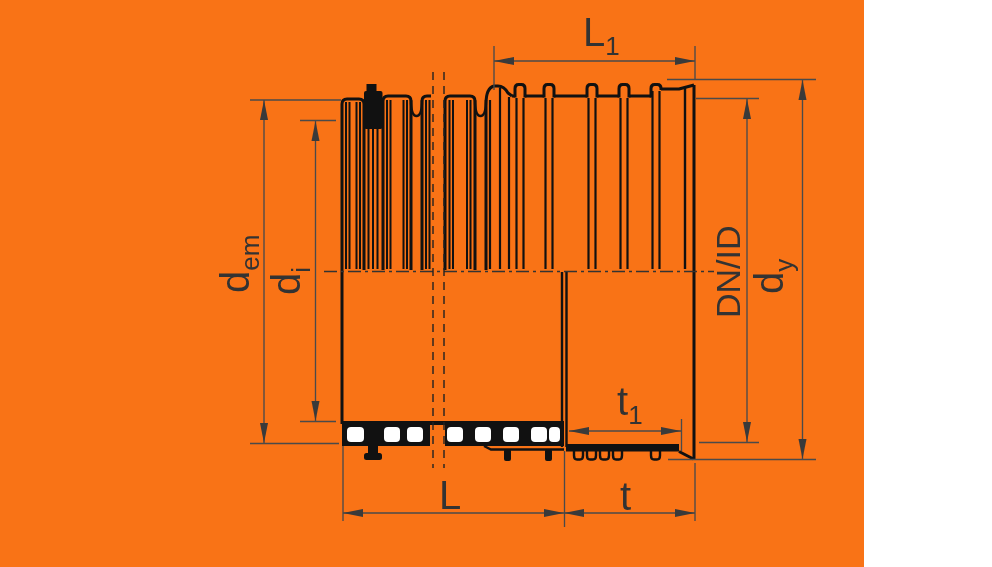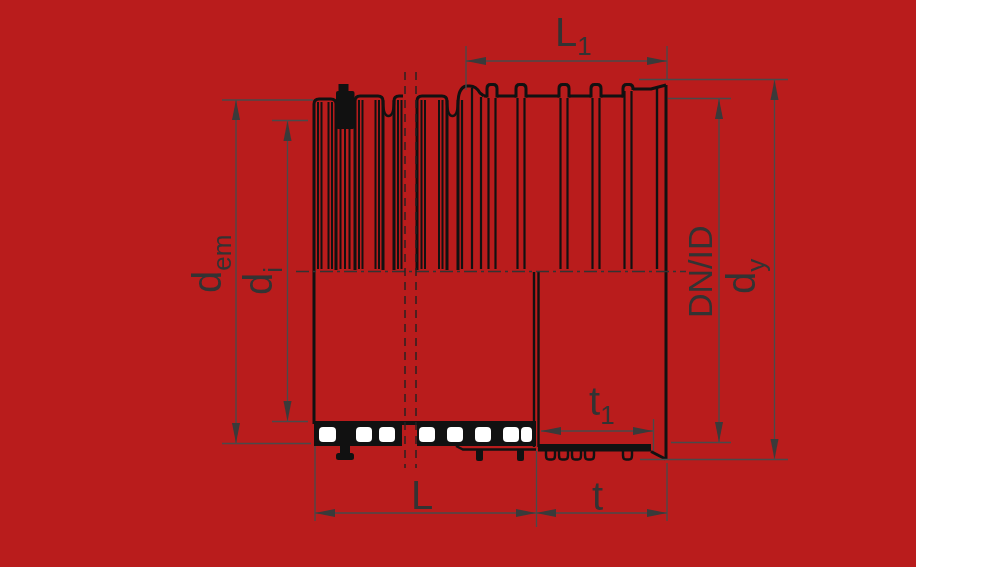--- a/index.html
+++ b/index.html
@@ -1,21 +1,22 @@
 <!DOCTYPE html>
 <html><head>
 <meta charset="utf-8">
 <style>
   html,body{margin:0;padding:0;background:#ffffff;}
   .canvas{
     position:relative;
-    width:916px;height:567px;
-    background:#b91c1c;
+    width:836px;height:567px;
+    background:#f97316;
     overflow:hidden;
     font-family:"Liberation Sans", sans-serif;
+    padding-left:28px;
   }
   svg{display:block;}
   svg text{
     font-family:"Liberation Sans", sans-serif;
     fill:#333333;
   }
 </style>
 </head>
 <body>
 

